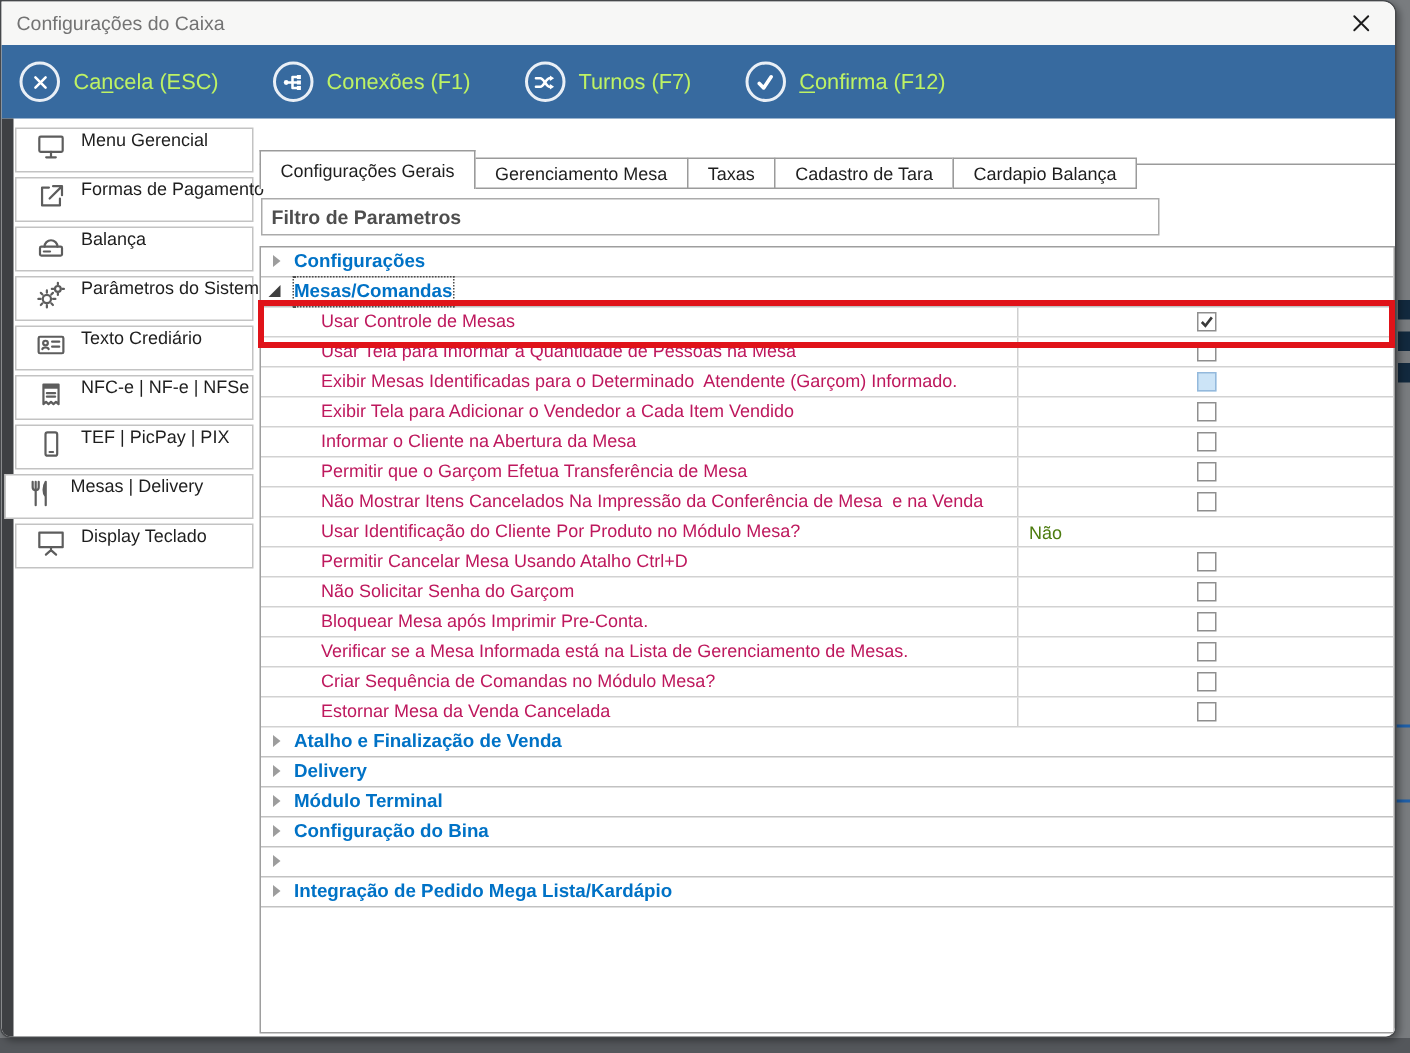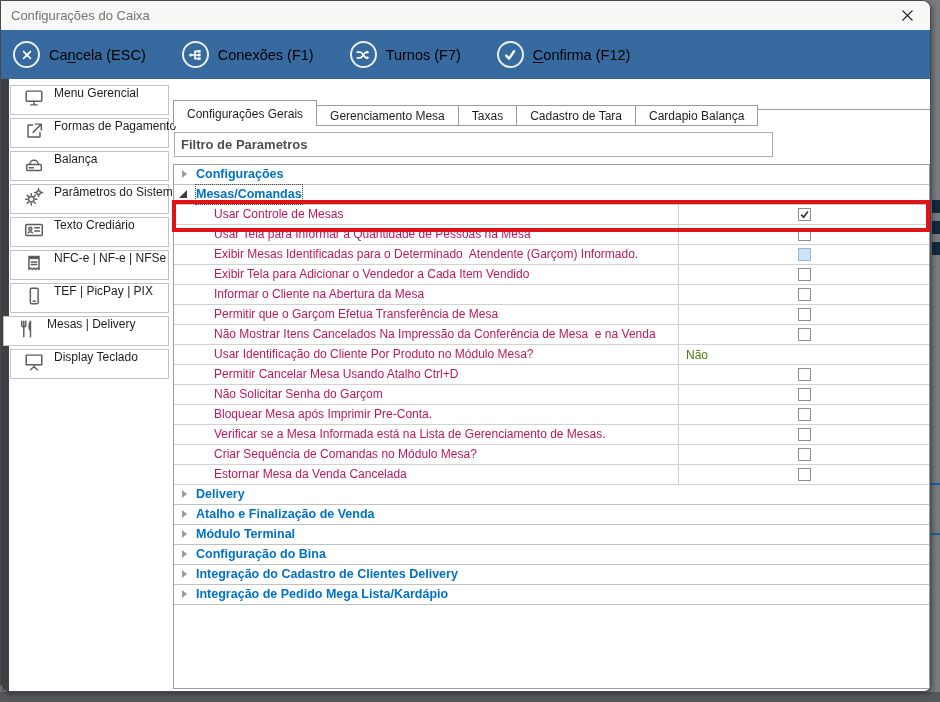--- a/index.html
+++ b/index.html
@@ -20,21 +20,21 @@
     border:1px solid #46484B;box-sizing:border-box;
     border-radius:0 9px 7px 7px;overflow:hidden;
     box-shadow:2px 2px 5px rgba(0,0,0,.35);
   }
   .titlebar{height:29px;background:#F7F7F6;display:flex;align-items:center;}
   .title-text{font-size:13px;color:#737373;padding-left:10px;flex:1;}
   .close-btn{width:34px;height:29px;display:flex;align-items:center;justify-content:center;cursor:pointer;margin-right:6px;}
   .close-btn svg{width:13px;height:13px;stroke:#1d1d1d;stroke-width:1.4;fill:none;stroke-linecap:round;}
 
   .toolbar{height:49px;background:#376A9F;display:flex;align-items:center;padding-left:12px;gap:36px;}
-  .tb-btn{display:flex;align-items:center;gap:9px;color:#000000;font-size:14.5px;cursor:pointer;}
+  .tb-btn{display:flex;align-items:center;gap:9px;color:#bef264;font-size:14.5px;cursor:pointer;}
   .tb-ico{width:27px;height:27px;border:2px solid #E9EFF6;border-radius:50%;box-sizing:border-box;display:flex;align-items:center;justify-content:center;flex:0 0 auto;}
   .tb-ico svg{width:16px;height:16px;stroke:#fff;fill:none;stroke-width:1.7;stroke-linecap:round;stroke-linejoin:round;}
   .tb-lab .mn{text-decoration:underline;text-underline-offset:2px;}
 
   
   .side-rail{position:absolute;left:0;top:78px;width:8px;height:613px;background:#3E4043;border-bottom-left-radius:7px;}
   .sidebar{position:absolute;left:0;top:84px;width:170px;}
   .side-item{
     position:relative;margin:0 0 3px 9px;width:159px;height:30px;box-sizing:border-box;
     background:#fff;border:1px solid #C3C3C3;display:flex;align-items:flex-start;cursor:pointer;
@@ -348,37 +348,36 @@
             </div>
           </div>
           <div class="grow item">
             <span class="row-lab">Estornar Mesa da Venda Cancelada</span>
             <div class="val-cell">
               <div class="cb unchecked"></div>
             </div>
           </div>
           <div class="grow section">
             <span class="arr-col"></span>
+            <span class="sec-lab">Atalho e Finalização de Venda</span>
+          </div>
+          <div class="grow section">
+            <span class="arr-col"></span>
             <span class="sec-lab">Delivery</span>
           </div>
           <div class="grow section">
             <span class="arr-col"></span>
-            <span class="sec-lab">Atalho e Finalização de Venda</span>
-          </div>
-          <div class="grow section">
-            <span class="arr-col"></span>
             <span class="sec-lab">Módulo Terminal</span>
           </div>
           <div class="grow section">
             <span class="arr-col"></span>
             <span class="sec-lab">Configuração do Bina</span>
           </div>
           <div class="grow section">
             <span class="arr-col"></span>
-            <span class="sec-lab">Integração do Cadastro de Clientes Delivery</span>
           </div>
           <div class="grow section">
             <span class="arr-col"></span>
             <span class="sec-lab">Integração de Pedido Mega Lista/Kardápio</span>
           </div>
         </div>
     </div>
   </div>
 
 </div>

